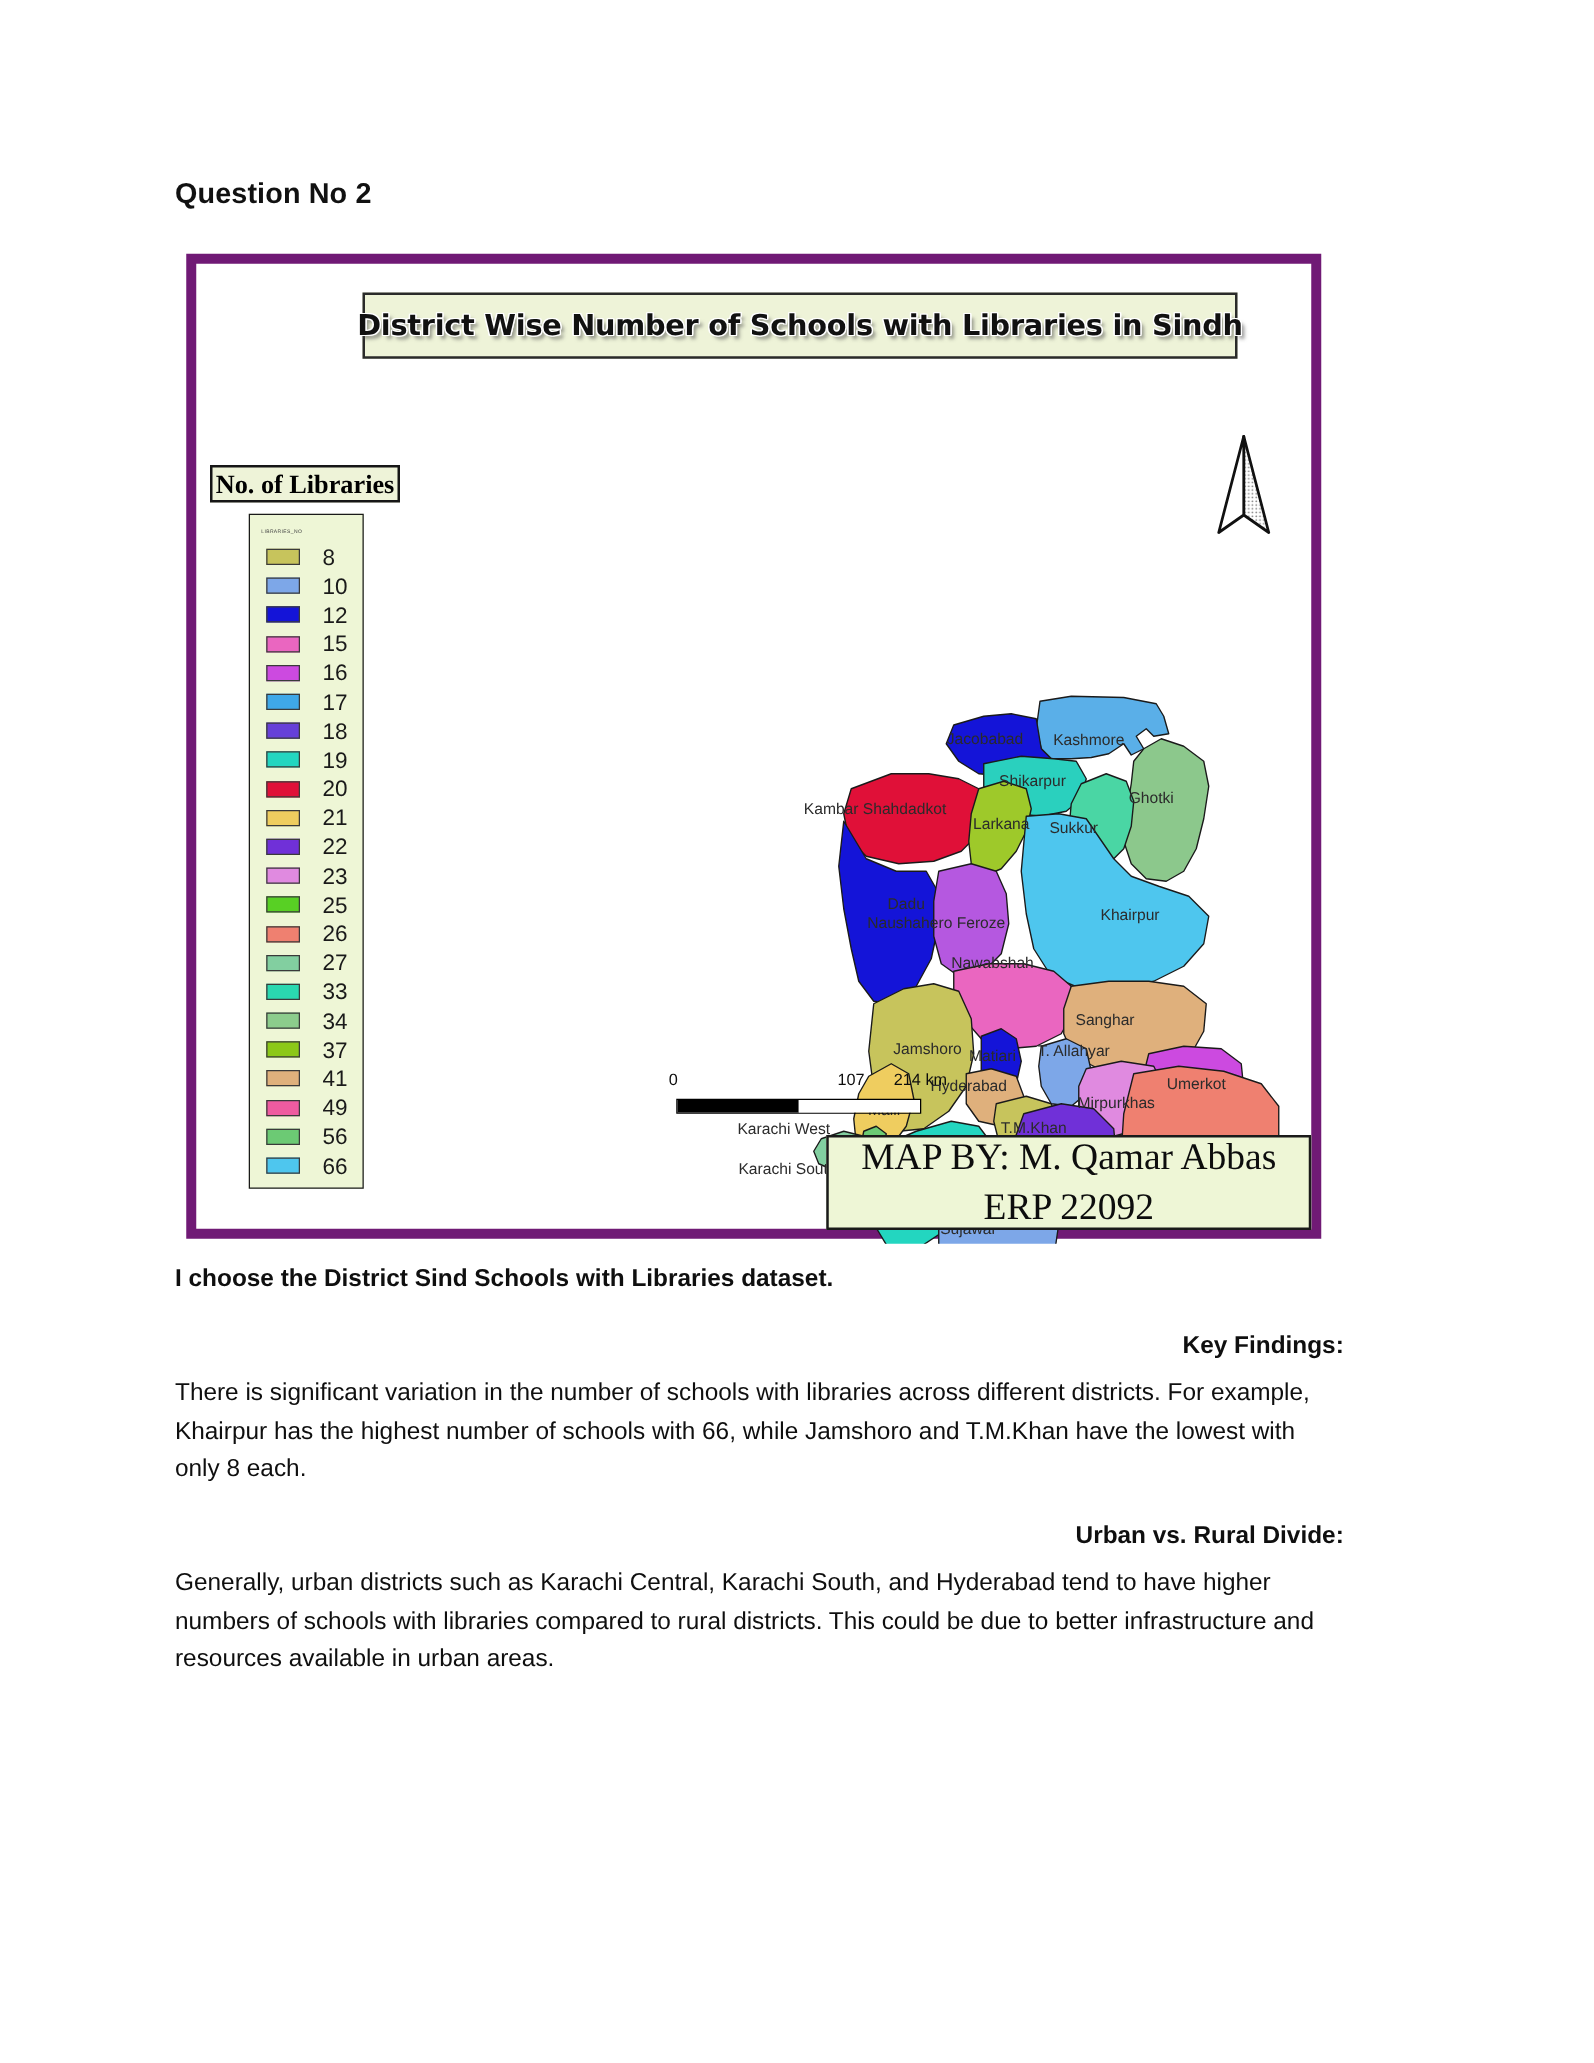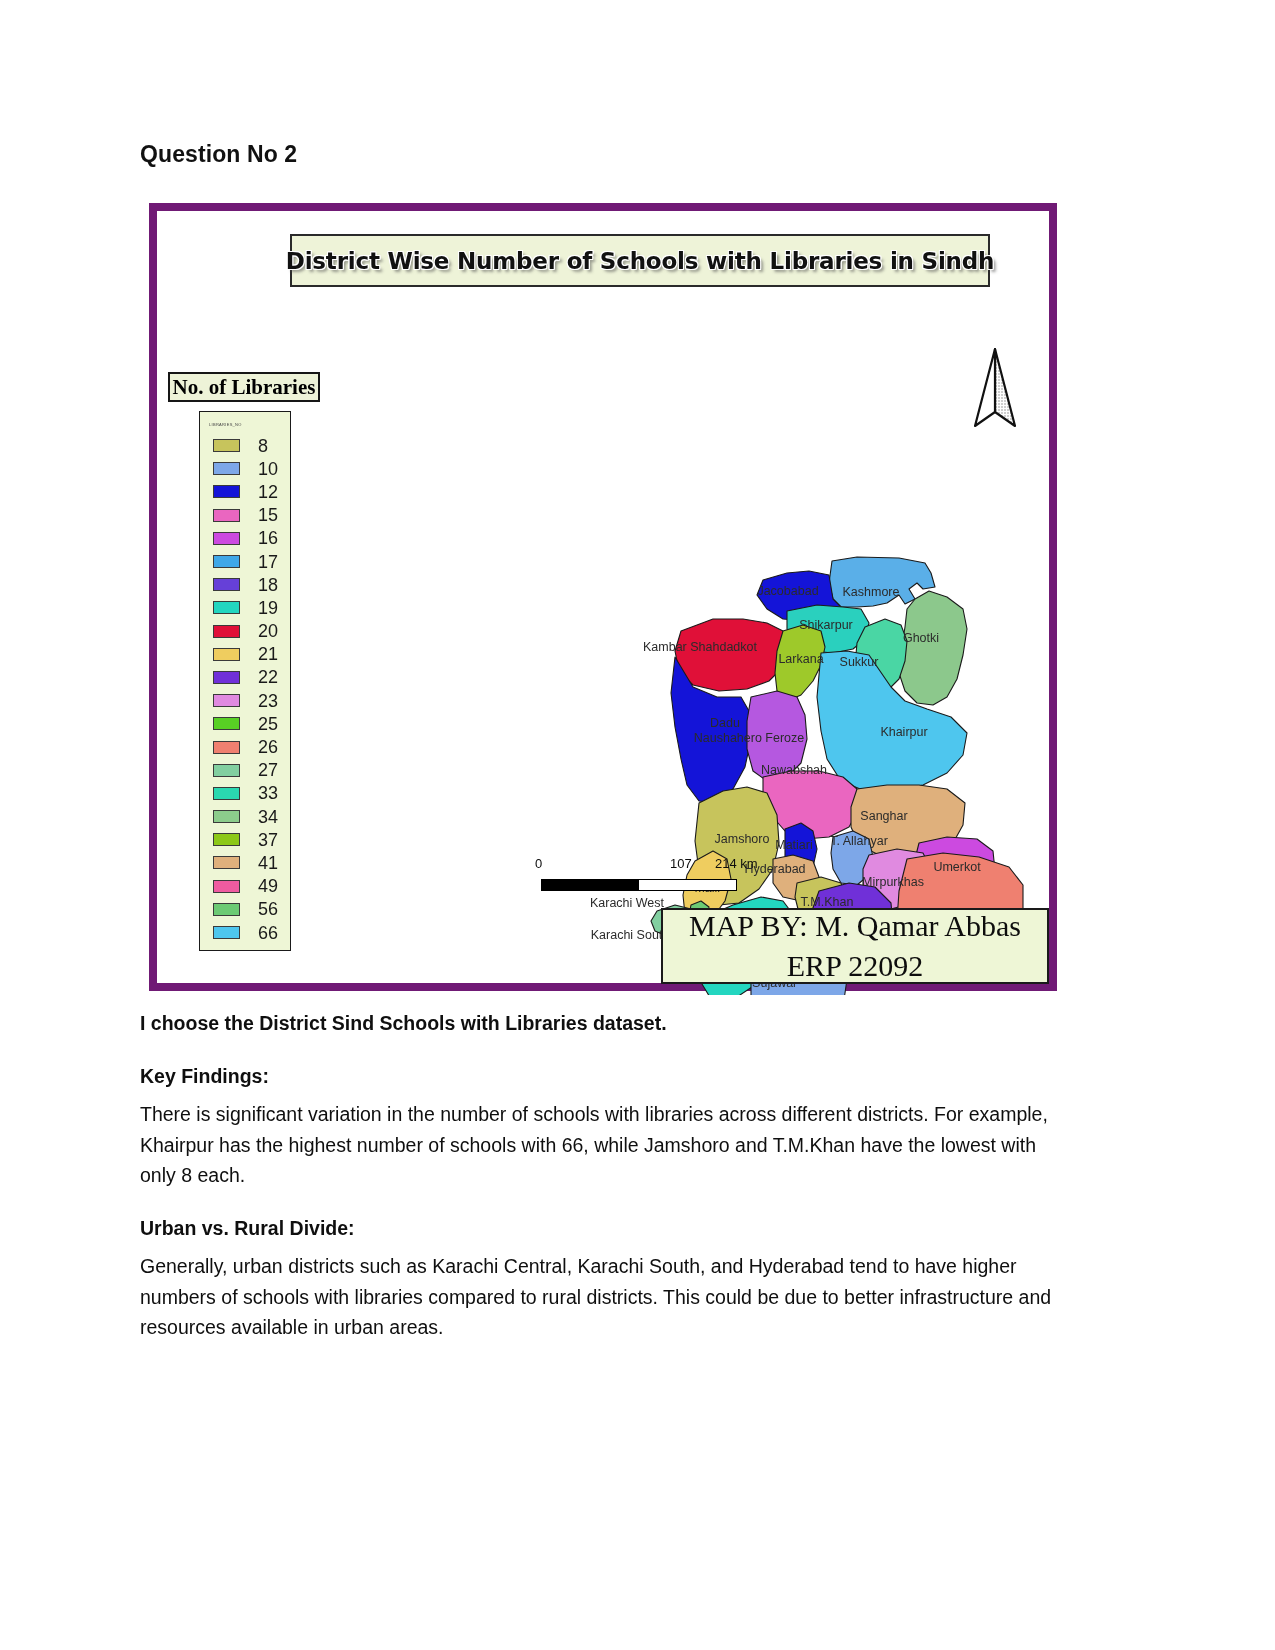--- a/index.html
+++ b/index.html
@@ -234,21 +234,21 @@
     width: 935px;
   }
   .para {
     font-family: "Liberation Sans", sans-serif;
     font-size: 19.5px;
     line-height: 1.55;
     color: #0f0f0f;
     margin: 0 0 23px 0;
   }
   .para.bold { font-weight: bold; }
-  .para.tight { margin-bottom: 8px; }
+  .para.tight { margin-bottom: 8px; text-align: right; }
 </style>
 </head>
 <body>
 
 <div class="page">
 
   <div class="question-heading">Question No 2</div>
 
   <div class="map-frame">
 

